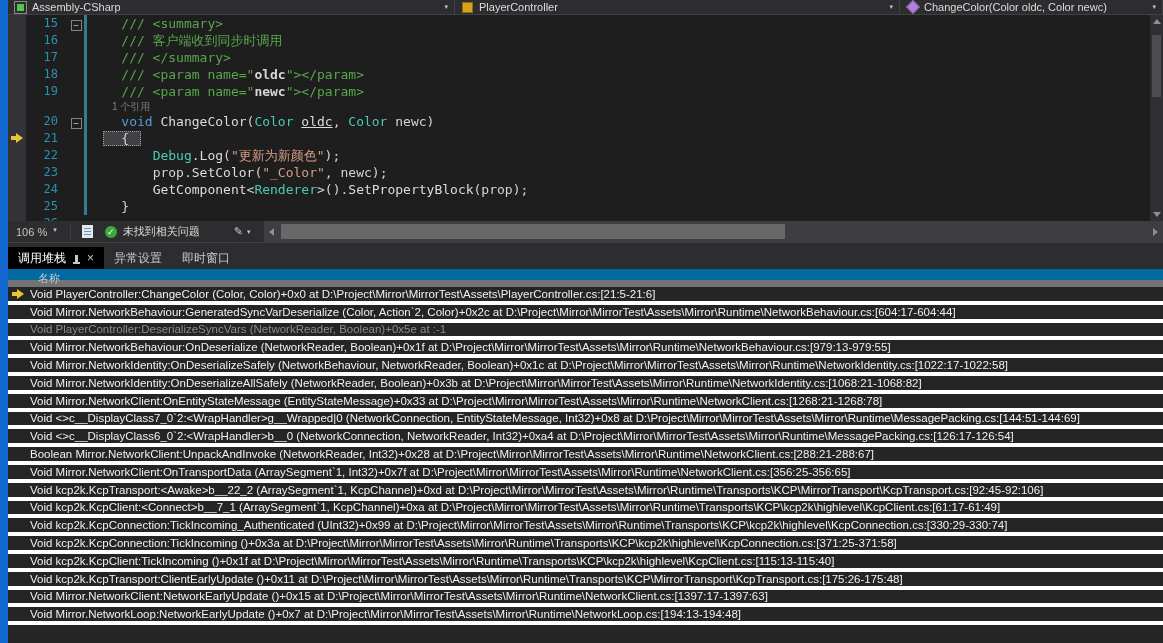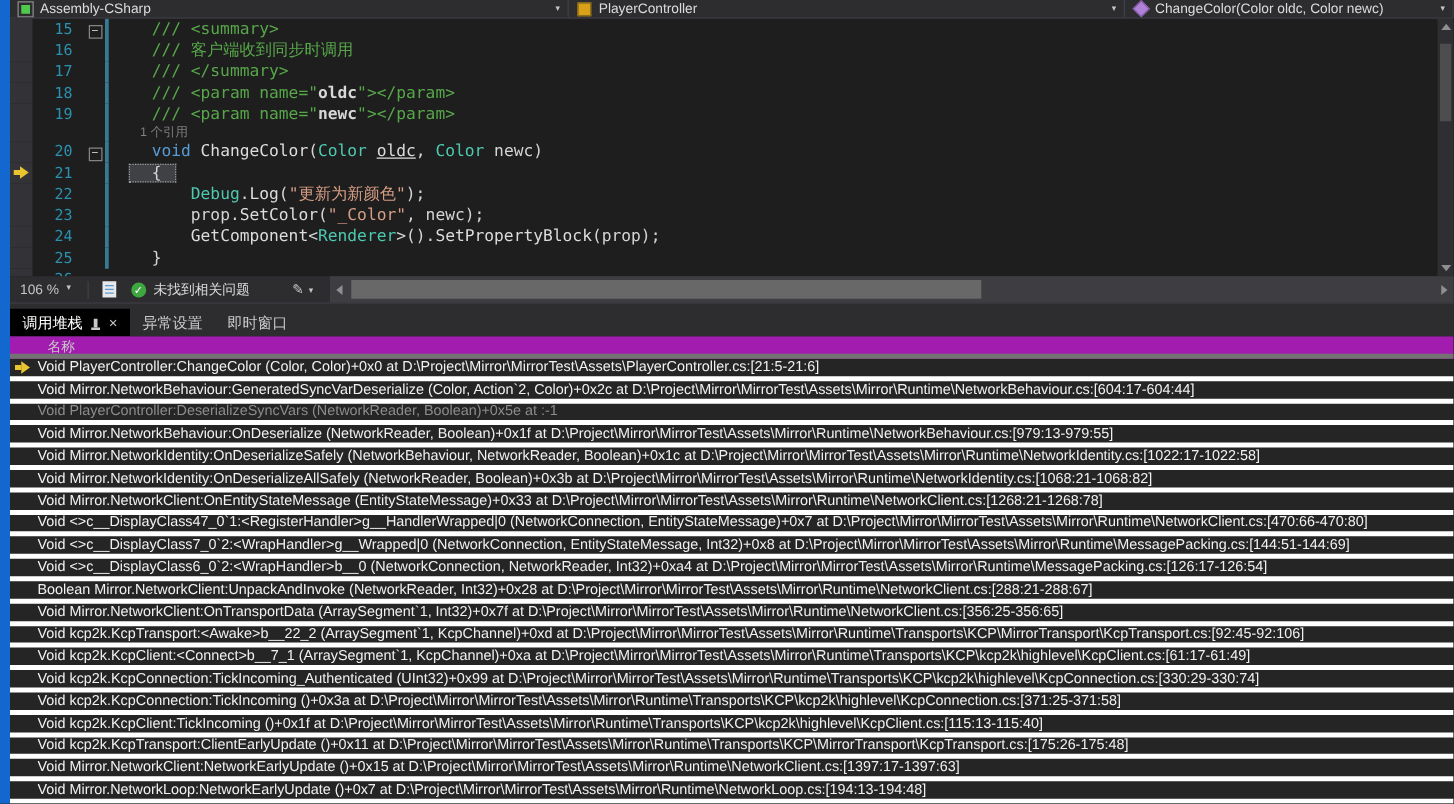--- a/index.html
+++ b/index.html
@@ -73,21 +73,21 @@
   
   .tabrow{height:26px;background:#2d2d30;display:flex;align-items:flex-end;padding-left:0}
   .tab{padding:3px 10px;font-size:12px;color:#c8c8c8;display:flex;align-items:center;gap:7px;height:22px}
   .tab.active{background:#000000;color:#fff}
   .pin{display:inline-block;width:3px;height:7px;background:#c8c8c8;position:relative;margin:0 2px}
   .pin::after{content:"";position:absolute;left:-2px;top:7px;width:7px;height:2px;background:#c8c8c8}
   .tab .close{color:#c8c8c8;font-size:12px;line-height:12px}
 
   
   .callstack{flex:1;background:#252526;display:flex;flex-direction:column;overflow:hidden}
-  .cs-header{height:18px;line-height:18px;font-size:11px;color:#c8c8c8;background:#a21caf;border-bottom:4px solid #737373;padding-left:30px}
+  .cs-header{height:18px;line-height:18px;font-size:11px;color:#c8c8c8;background:#0369a1;border-bottom:7px solid #737373;padding-left:30px}
   #frame-list{flex:1;overflow:hidden}
   .frame{display:flex;height:17.8px;border-bottom:4px solid #ffffff;align-items:center}
   .f-gutter{width:22px;flex:none;display:flex;align-items:center;padding-left:4px}
   .f-text{flex:1;font-size:11.5px;color:#f1f1f1;white-space:nowrap;overflow:hidden}
   .frame.dim .f-text{color:#8c8c8c}
 </style>
 </head>
 <body>
 
 <div class="side-strip"></div>
@@ -283,24 +283,20 @@
         <div class="frame">
           <div class="f-gutter"></div>
           <div class="f-text">Void Mirror.NetworkIdentity:OnDeserializeAllSafely (NetworkReader, Boolean)+0x3b at D:\Project\Mirror\MirrorTest\Assets\Mirror\Runtime\NetworkIdentity.cs:[1068:21-1068:82]</div>
         </div>
         <div class="frame">
           <div class="f-gutter"></div>
           <div class="f-text">Void Mirror.NetworkClient:OnEntityStateMessage (EntityStateMessage)+0x33 at D:\Project\Mirror\MirrorTest\Assets\Mirror\Runtime\NetworkClient.cs:[1268:21-1268:78]</div>
         </div>
         <div class="frame">
           <div class="f-gutter"></div>
-          <div class="f-text">Void &lt;&gt;c__DisplayClass47_0`1:&lt;RegisterHandler&gt;g__HandlerWrapped|0 (NetworkConnection, EntityStateMessage)+0x7 at D:\Project\Mirror\MirrorTest\Assets\Mirror\Runtime\NetworkClient.cs:[470:66-470:80]</div>
-        </div>
-        <div class="frame">
-          <div class="f-gutter"></div>
           <div class="f-text">Void &lt;&gt;c__DisplayClass7_0`2:&lt;WrapHandler&gt;g__Wrapped|0 (NetworkConnection, EntityStateMessage, Int32)+0x8 at D:\Project\Mirror\MirrorTest\Assets\Mirror\Runtime\MessagePacking.cs:[144:51-144:69]</div>
         </div>
         <div class="frame">
           <div class="f-gutter"></div>
           <div class="f-text">Void &lt;&gt;c__DisplayClass6_0`2:&lt;WrapHandler&gt;b__0 (NetworkConnection, NetworkReader, Int32)+0xa4 at D:\Project\Mirror\MirrorTest\Assets\Mirror\Runtime\MessagePacking.cs:[126:17-126:54]</div>
         </div>
         <div class="frame">
           <div class="f-gutter"></div>
           <div class="f-text">Boolean Mirror.NetworkClient:UnpackAndInvoke (NetworkReader, Int32)+0x28 at D:\Project\Mirror\MirrorTest\Assets\Mirror\Runtime\NetworkClient.cs:[288:21-288:67]</div>
         </div>

